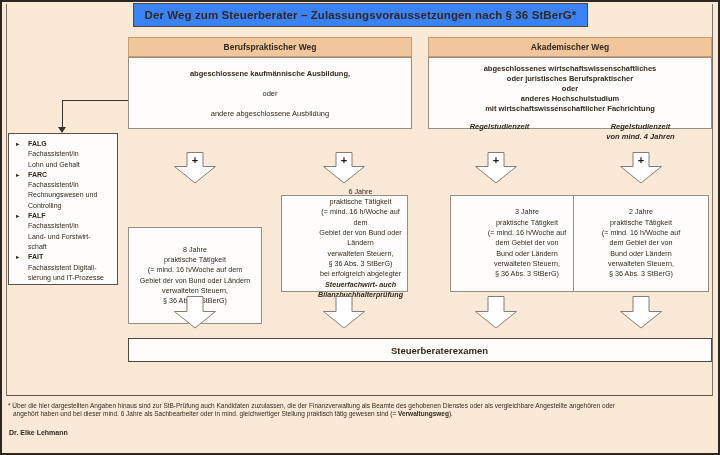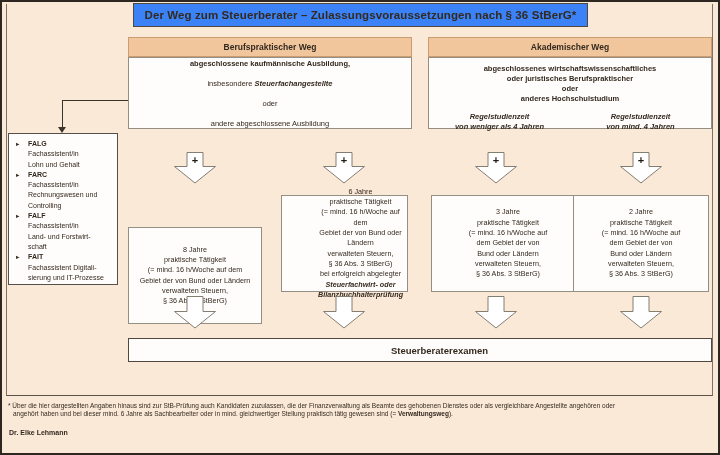--- a/index.html
+++ b/index.html
@@ -97,36 +97,35 @@
 
   <div class="path-header" style="left:128px;">
     <span>Berufspraktischer Weg</span>
   </div>
   <div class="path-header" style="left:428px;">
     <span>Akademischer Weg</span>
   </div>
 
   <div class="qual-box" style="left:128px;gap:9px;">
       <div class="ln"><span class="s-b">abgeschlossene kaufmännische Ausbildung,</span></div>
-      <div class="ln"><span>insbesondere </span><span class="s-bi">Steuerfachangestellte</span></div>
       <div class="ln"><span>oder</span></div>
       <div class="ln"><span>andere abgeschlossene Ausbildung</span></div>
     </div>
 
   <div class="qual-box acad" style="left:428px;">
     <div>
         <div class="ln"><span class="s-b">abgeschlossenes wirtschaftswissenschaftliches</span></div>
         <div class="ln"><span class="s-b">oder juristisches Berufspraktischer</span></div>
         <div class="ln"><span class="s-b">oder</span></div>
         <div class="ln"><span class="s-b">anderes Hochschulstudium</span></div>
+        <div class="ln"><span class="s-b">mit wirtschaftswissenschaftlicher Fachrichtung</span></div>
       </div>
     <div class="durations">
       <div class="duration-cell">
           <div class="ln"><span class="s-b">Regelstudienzeit</span></div>
-          <div class="ln"><span class="s-b">von weniger als 4 Jahren</span></div>
         </div>
       <div class="duration-cell">
           <div class="ln"><span class="s-b">Regelstudienzeit</span></div>
           <div class="ln"><span class="s-b">von mind. 4 Jahren</span></div>
         </div>
     </div>
   </div>
 
   <div class="conn-h"></div>
   <div class="conn-v"></div>
@@ -203,24 +202,24 @@
       <div class="ln"><span>§ 36 Abs. 3 StBerG)</span></div>
     </div>
   <div class="practice-box" style="left:281px; width:127px;padding-left:32px;">
       <div class="ln"><span>6 Jahre</span></div>
       <div class="ln"><span>praktische Tätigkeit</span></div>
       <div class="ln"><span>(= mind. 16 h/Woche auf dem</span></div>
       <div class="ln"><span>Gebiet der von Bund oder Ländern</span></div>
       <div class="ln"><span>verwalteten Steuern,</span></div>
       <div class="ln"><span>§ 36 Abs. 3 StBerG)</span></div>
       <div class="ln"><span>bei erfolgreich abgelegter</span></div>
-      <div class="ln"><span class="s-bi">Steuerfachwirt- oder</span></div>
+      <div class="ln"><span class="s-bi">Steuerfachwirt- auch</span></div>
       <div class="ln"><span class="s-bi">Bilanzbuchhalterprüfung</span></div>
     </div>
-  <div class="practice-box" style="left:431px; width:154px;">
+  <div class="practice-box" style="left:450px; width:154px;">
       <div class="ln"><span>3 Jahre</span></div>
       <div class="ln"><span>praktische Tätigkeit</span></div>
       <div class="ln"><span>(= mind. 16 h/Woche auf</span></div>
       <div class="ln"><span>dem Gebiet der von</span></div>
       <div class="ln"><span>Bund oder Ländern</span></div>
       <div class="ln"><span>verwalteten Steuern,</span></div>
       <div class="ln"><span>§ 36 Abs. 3 StBerG)</span></div>
     </div>
   <div class="practice-box" style="left:573px; width:136px;">
       <div class="ln"><span>2 Jahre</span></div>

